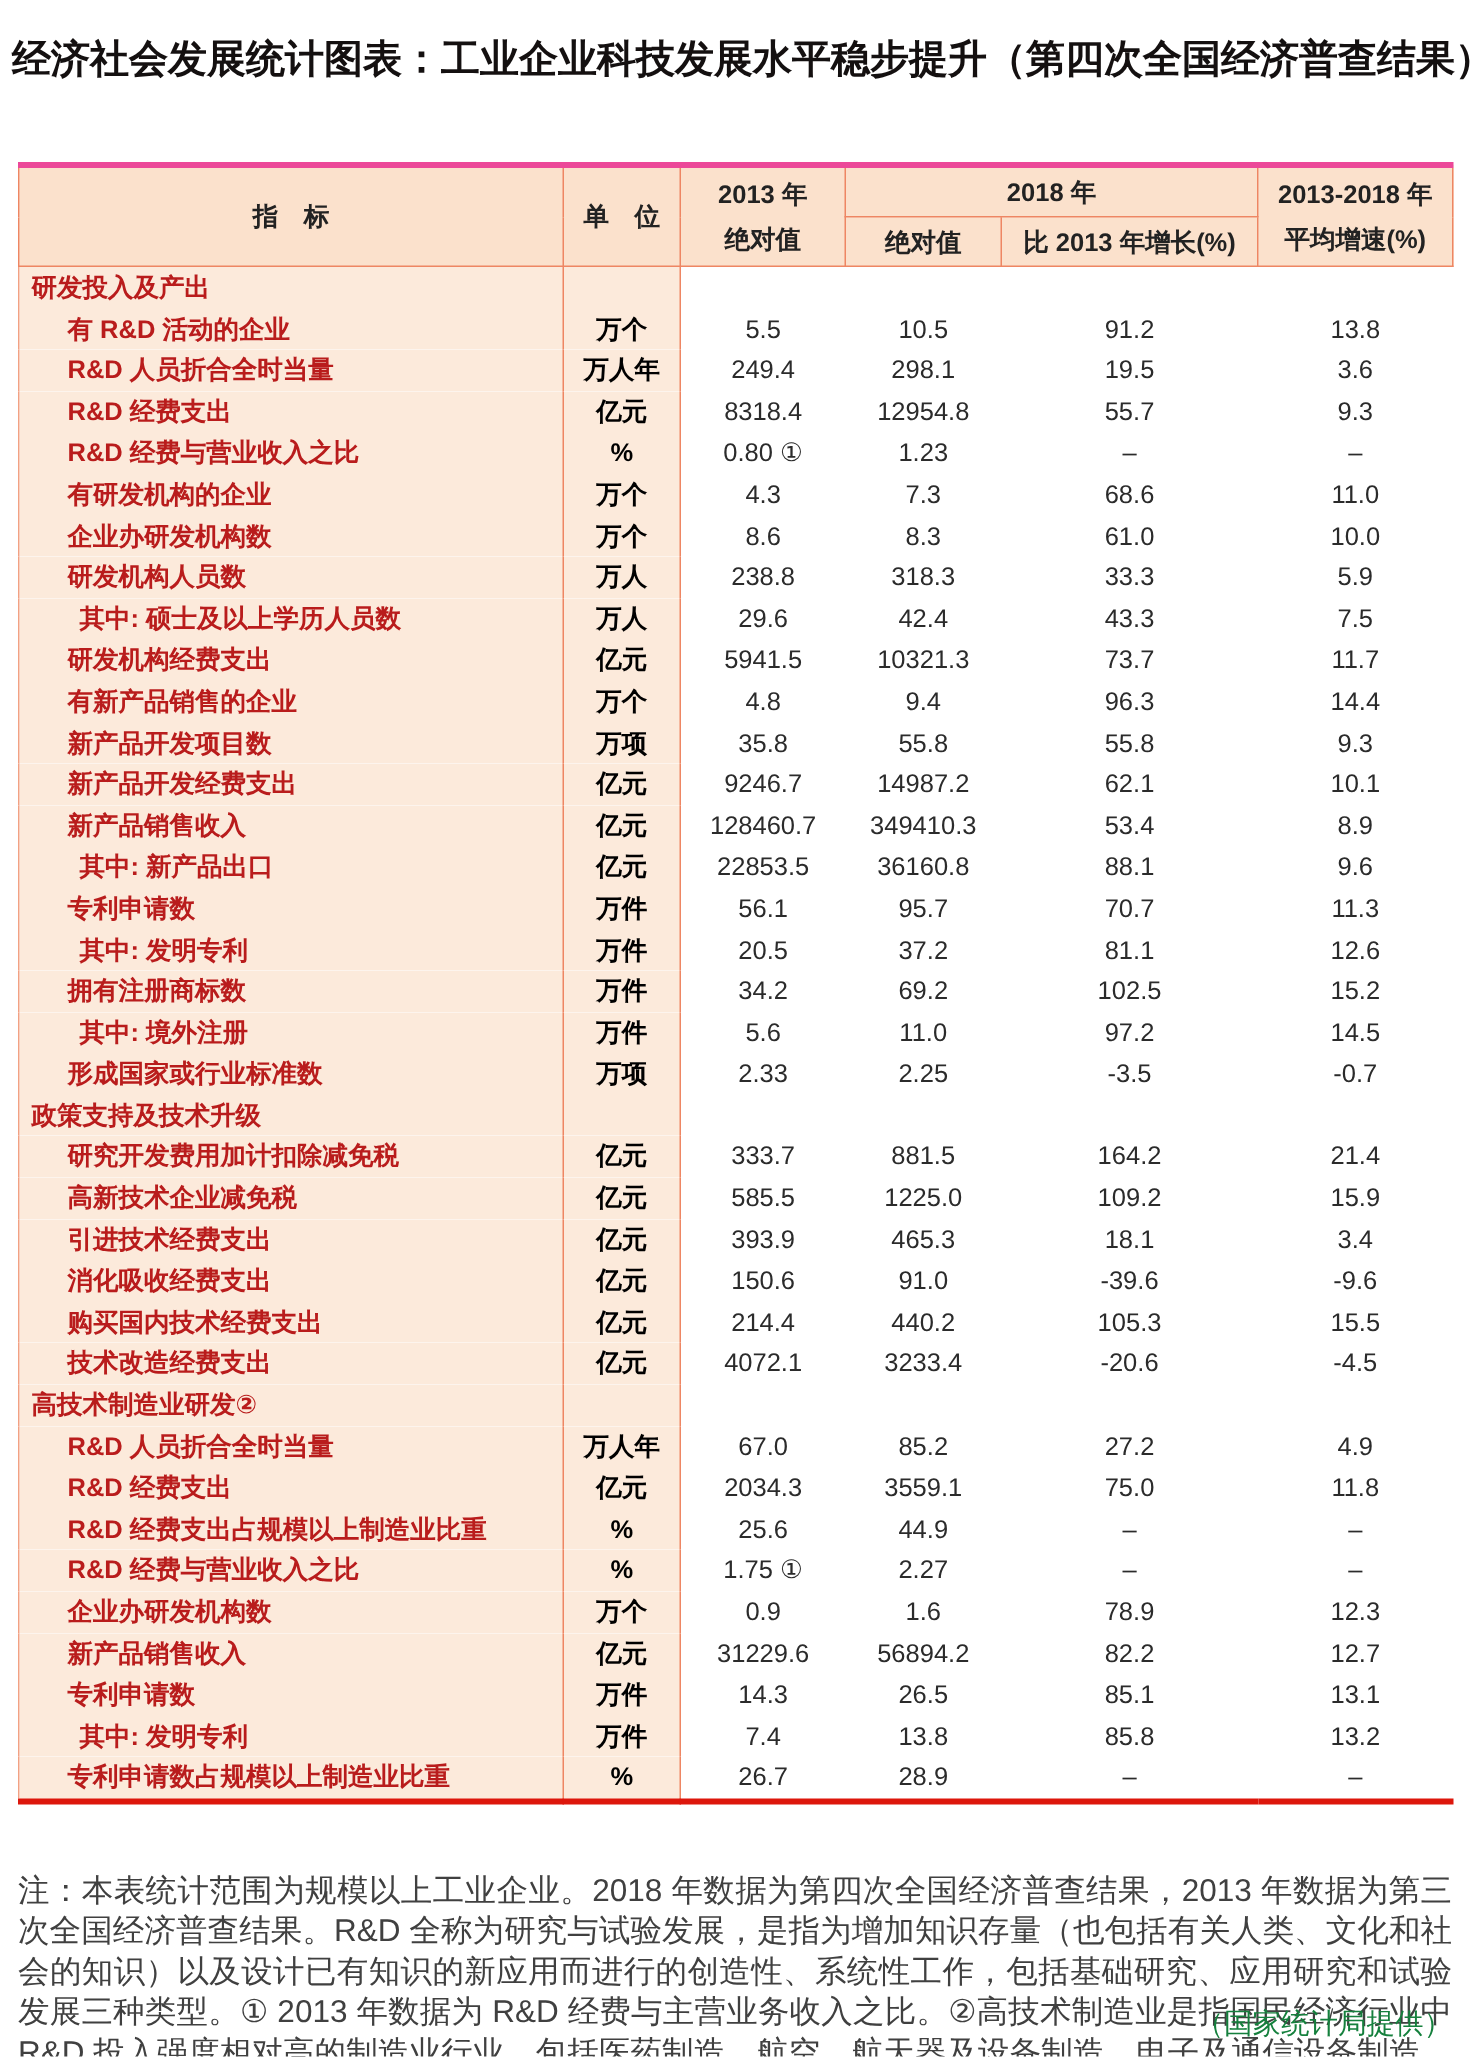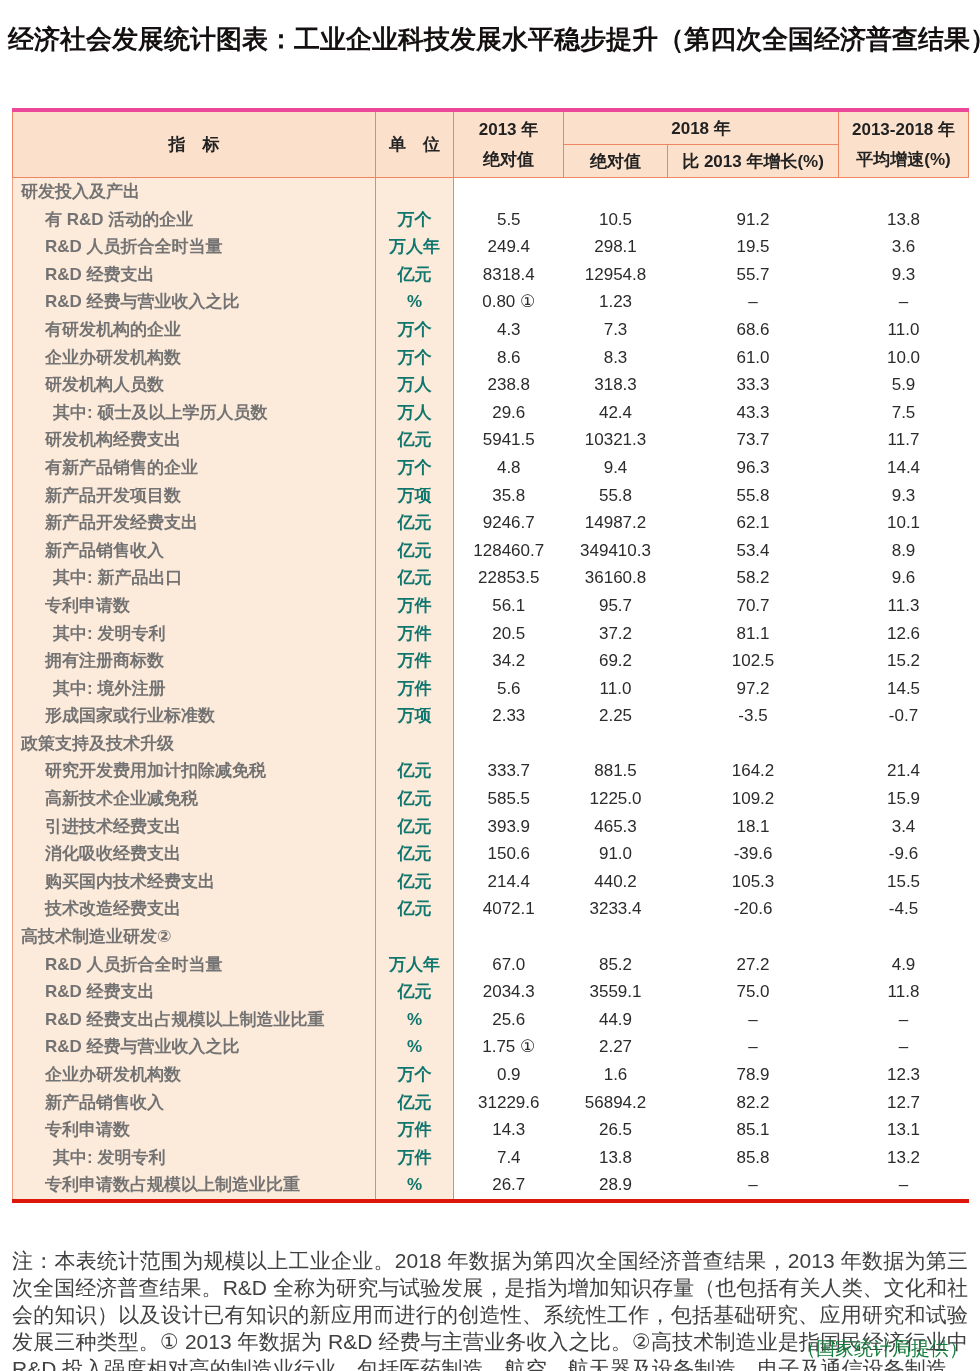--- a/index.html
+++ b/index.html
@@ -24,28 +24,28 @@
   }
   thead .pre{white-space:pre-line;line-height:30px;}
   thead tr.h1 th{height:32px;}
   thead tr.h2 th{height:32px;}
   tbody td{
     height:27.6px;padding:0;font-size:17px;line-height:27.6px;overflow:hidden;
     white-space:nowrap;
   }
   td.c-label{
     background:#fceadb;border-left:1px solid #f2a183;border-right:1px solid #ee8663;
-    font-weight:bold;color:#737373;text-align:left;
+    font-weight:bold;color:#b91c1c;text-align:left;
   }
   td.c-label.sec{padding-left:8px;}
   td.c-label.ind1{padding-left:32px;}
   td.c-label.ind2{padding-left:40px;}
   td.c-unit{
     background:#fceadb;border-right:1px solid #ee8663;
-    font-weight:bold;color:#0f766e;text-align:center;
+    font-weight:bold;color:#000000;text-align:center;
   }
   td.c-num{text-align:center;color:#2b2b2b;font-weight:400;}
   .footnote{
     position:absolute;left:12px;top:1247px;width:956px;
     font-size:21px;line-height:27px;text-align:justify;color:#404040;
   }
   .credit{
     position:absolute;right:12px;top:1336px;
     font-size:19px;color:#15803d;
   }
@@ -191,21 +191,21 @@
           <td class="c-num">128460.7</td>
           <td class="c-num">349410.3</td>
           <td class="c-num">53.4</td>
           <td class="c-num">8.9</td>
         </tr>
         <tr>
           <td class="c-label ind2">其中: 新产品出口</td>
           <td class="c-unit">亿元</td>
           <td class="c-num">22853.5</td>
           <td class="c-num">36160.8</td>
-          <td class="c-num">58.2</td>
+          <td class="c-num">88.1</td>
           <td class="c-num">9.6</td>
         </tr>
         <tr>
           <td class="c-label ind1">专利申请数</td>
           <td class="c-unit">万件</td>
           <td class="c-num">56.1</td>
           <td class="c-num">95.7</td>
           <td class="c-num">70.7</td>
           <td class="c-num">11.3</td>
         </tr>

